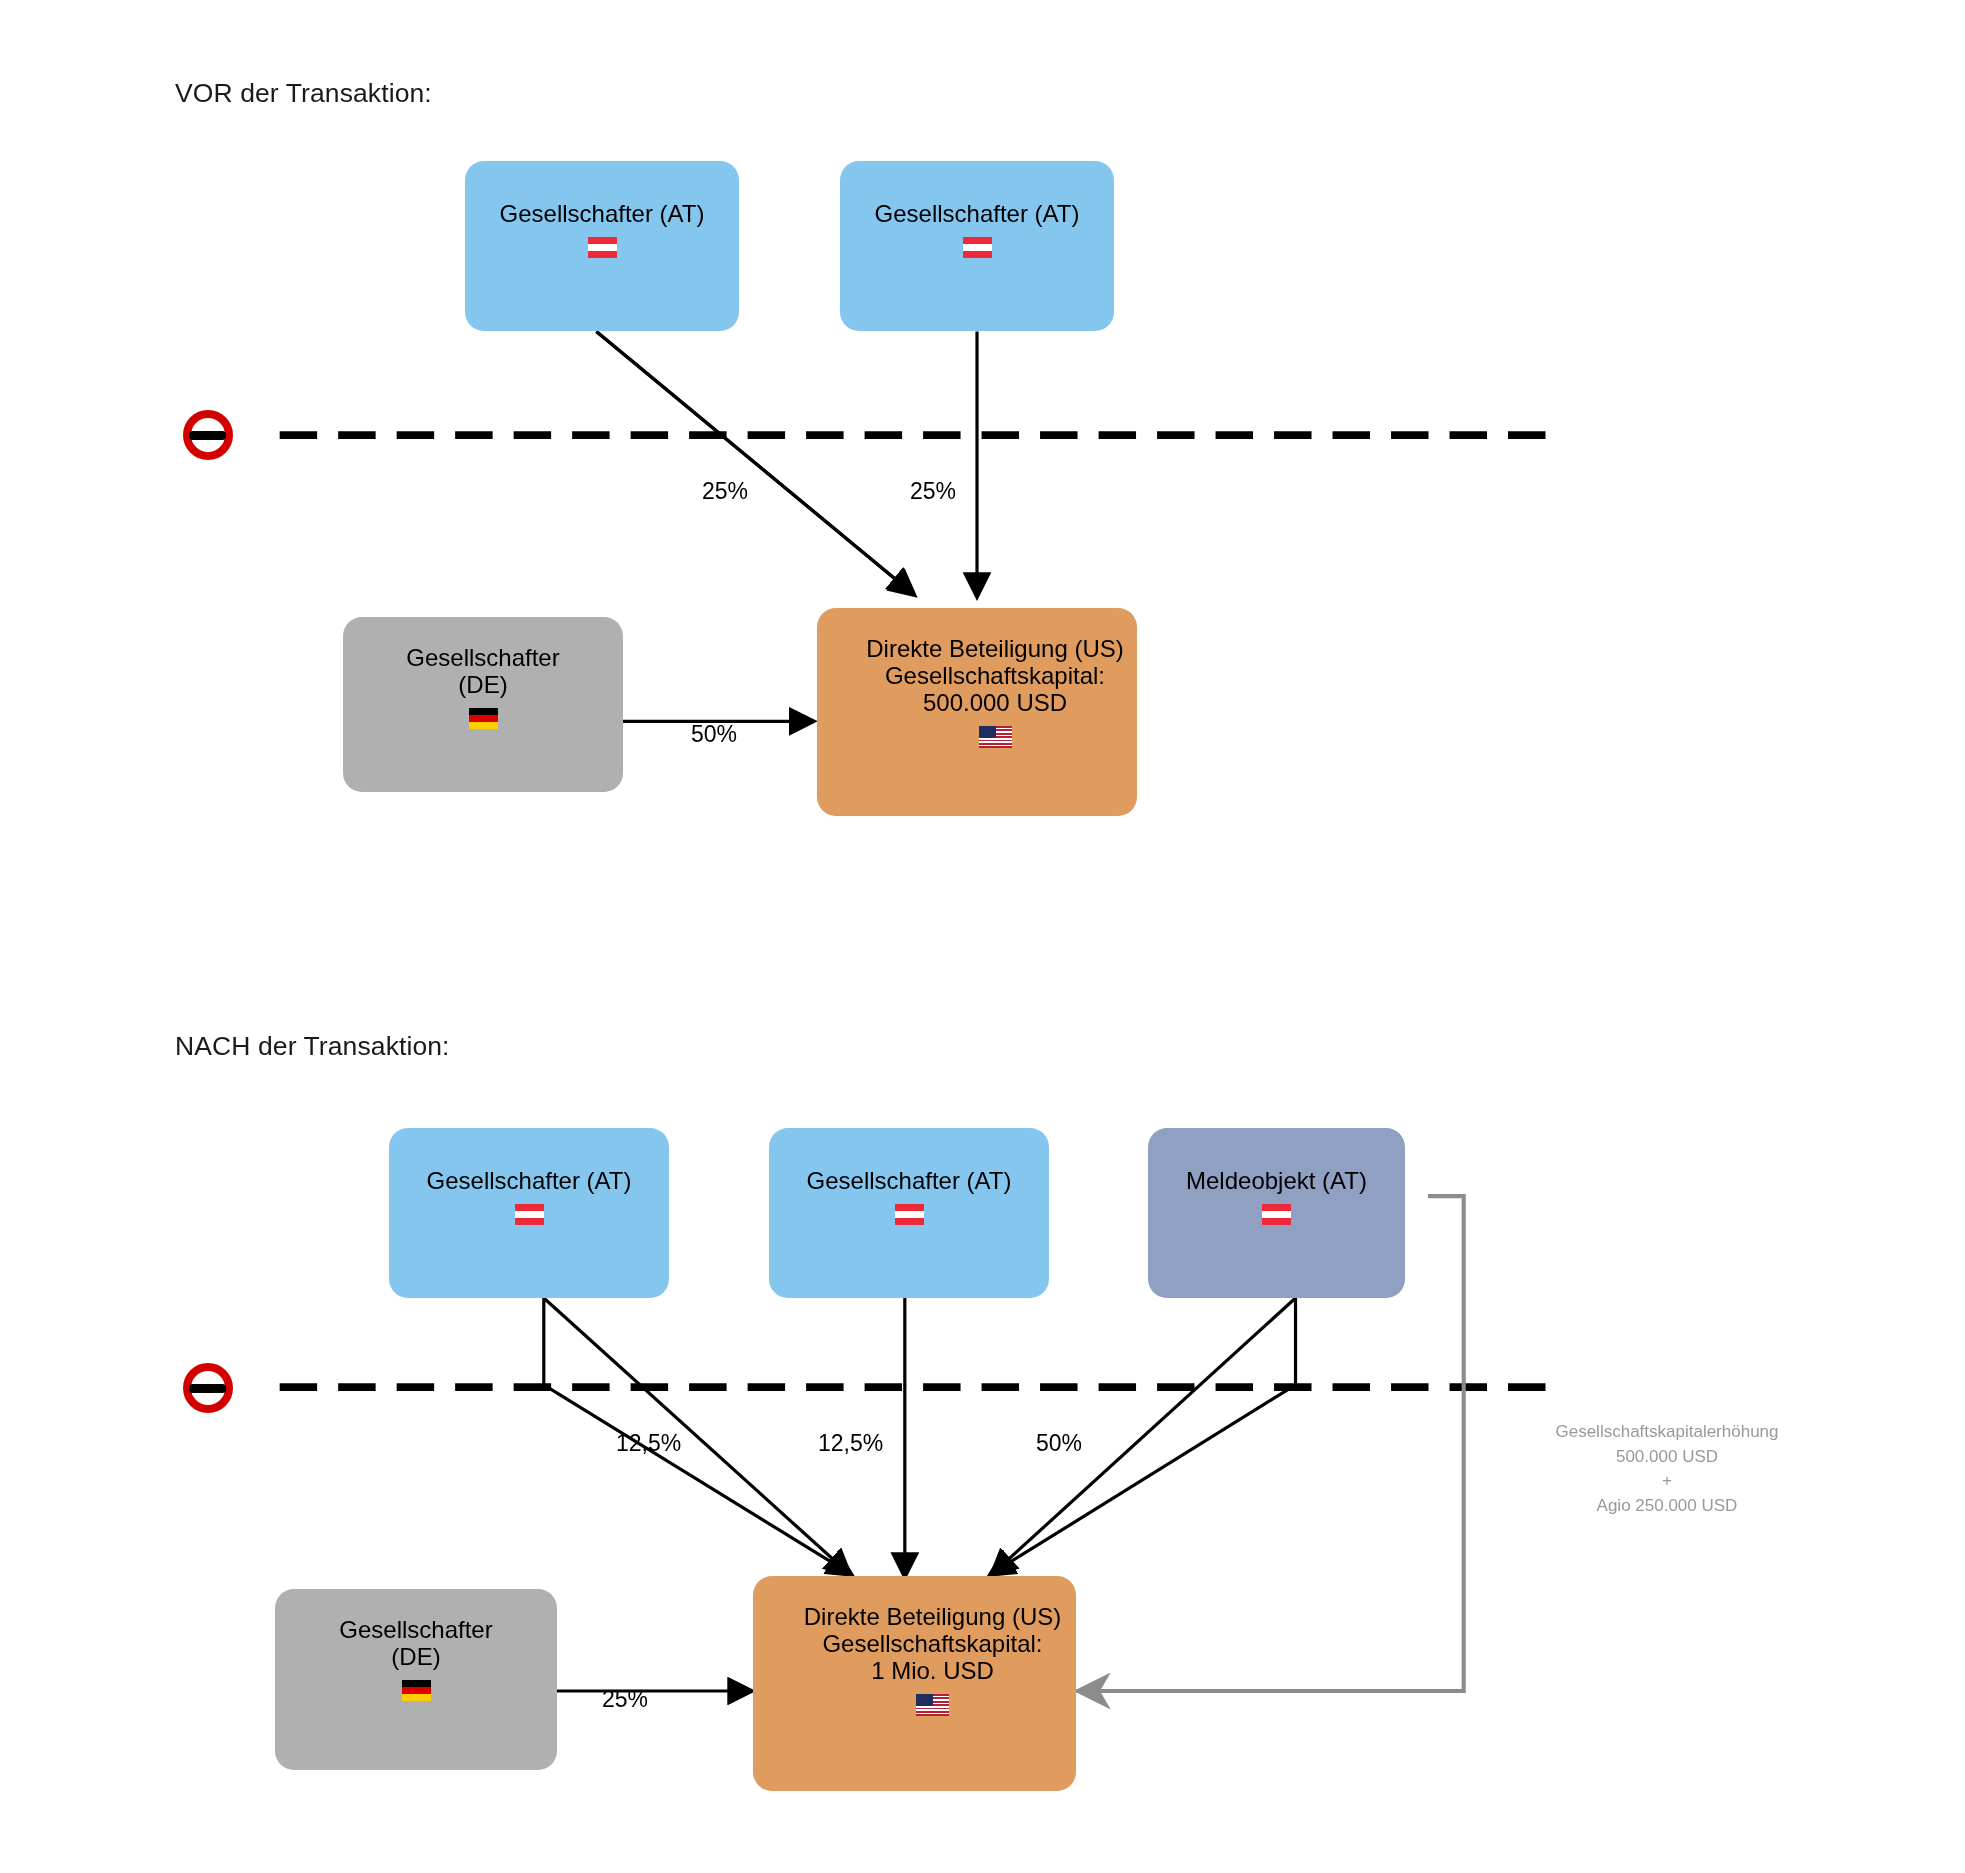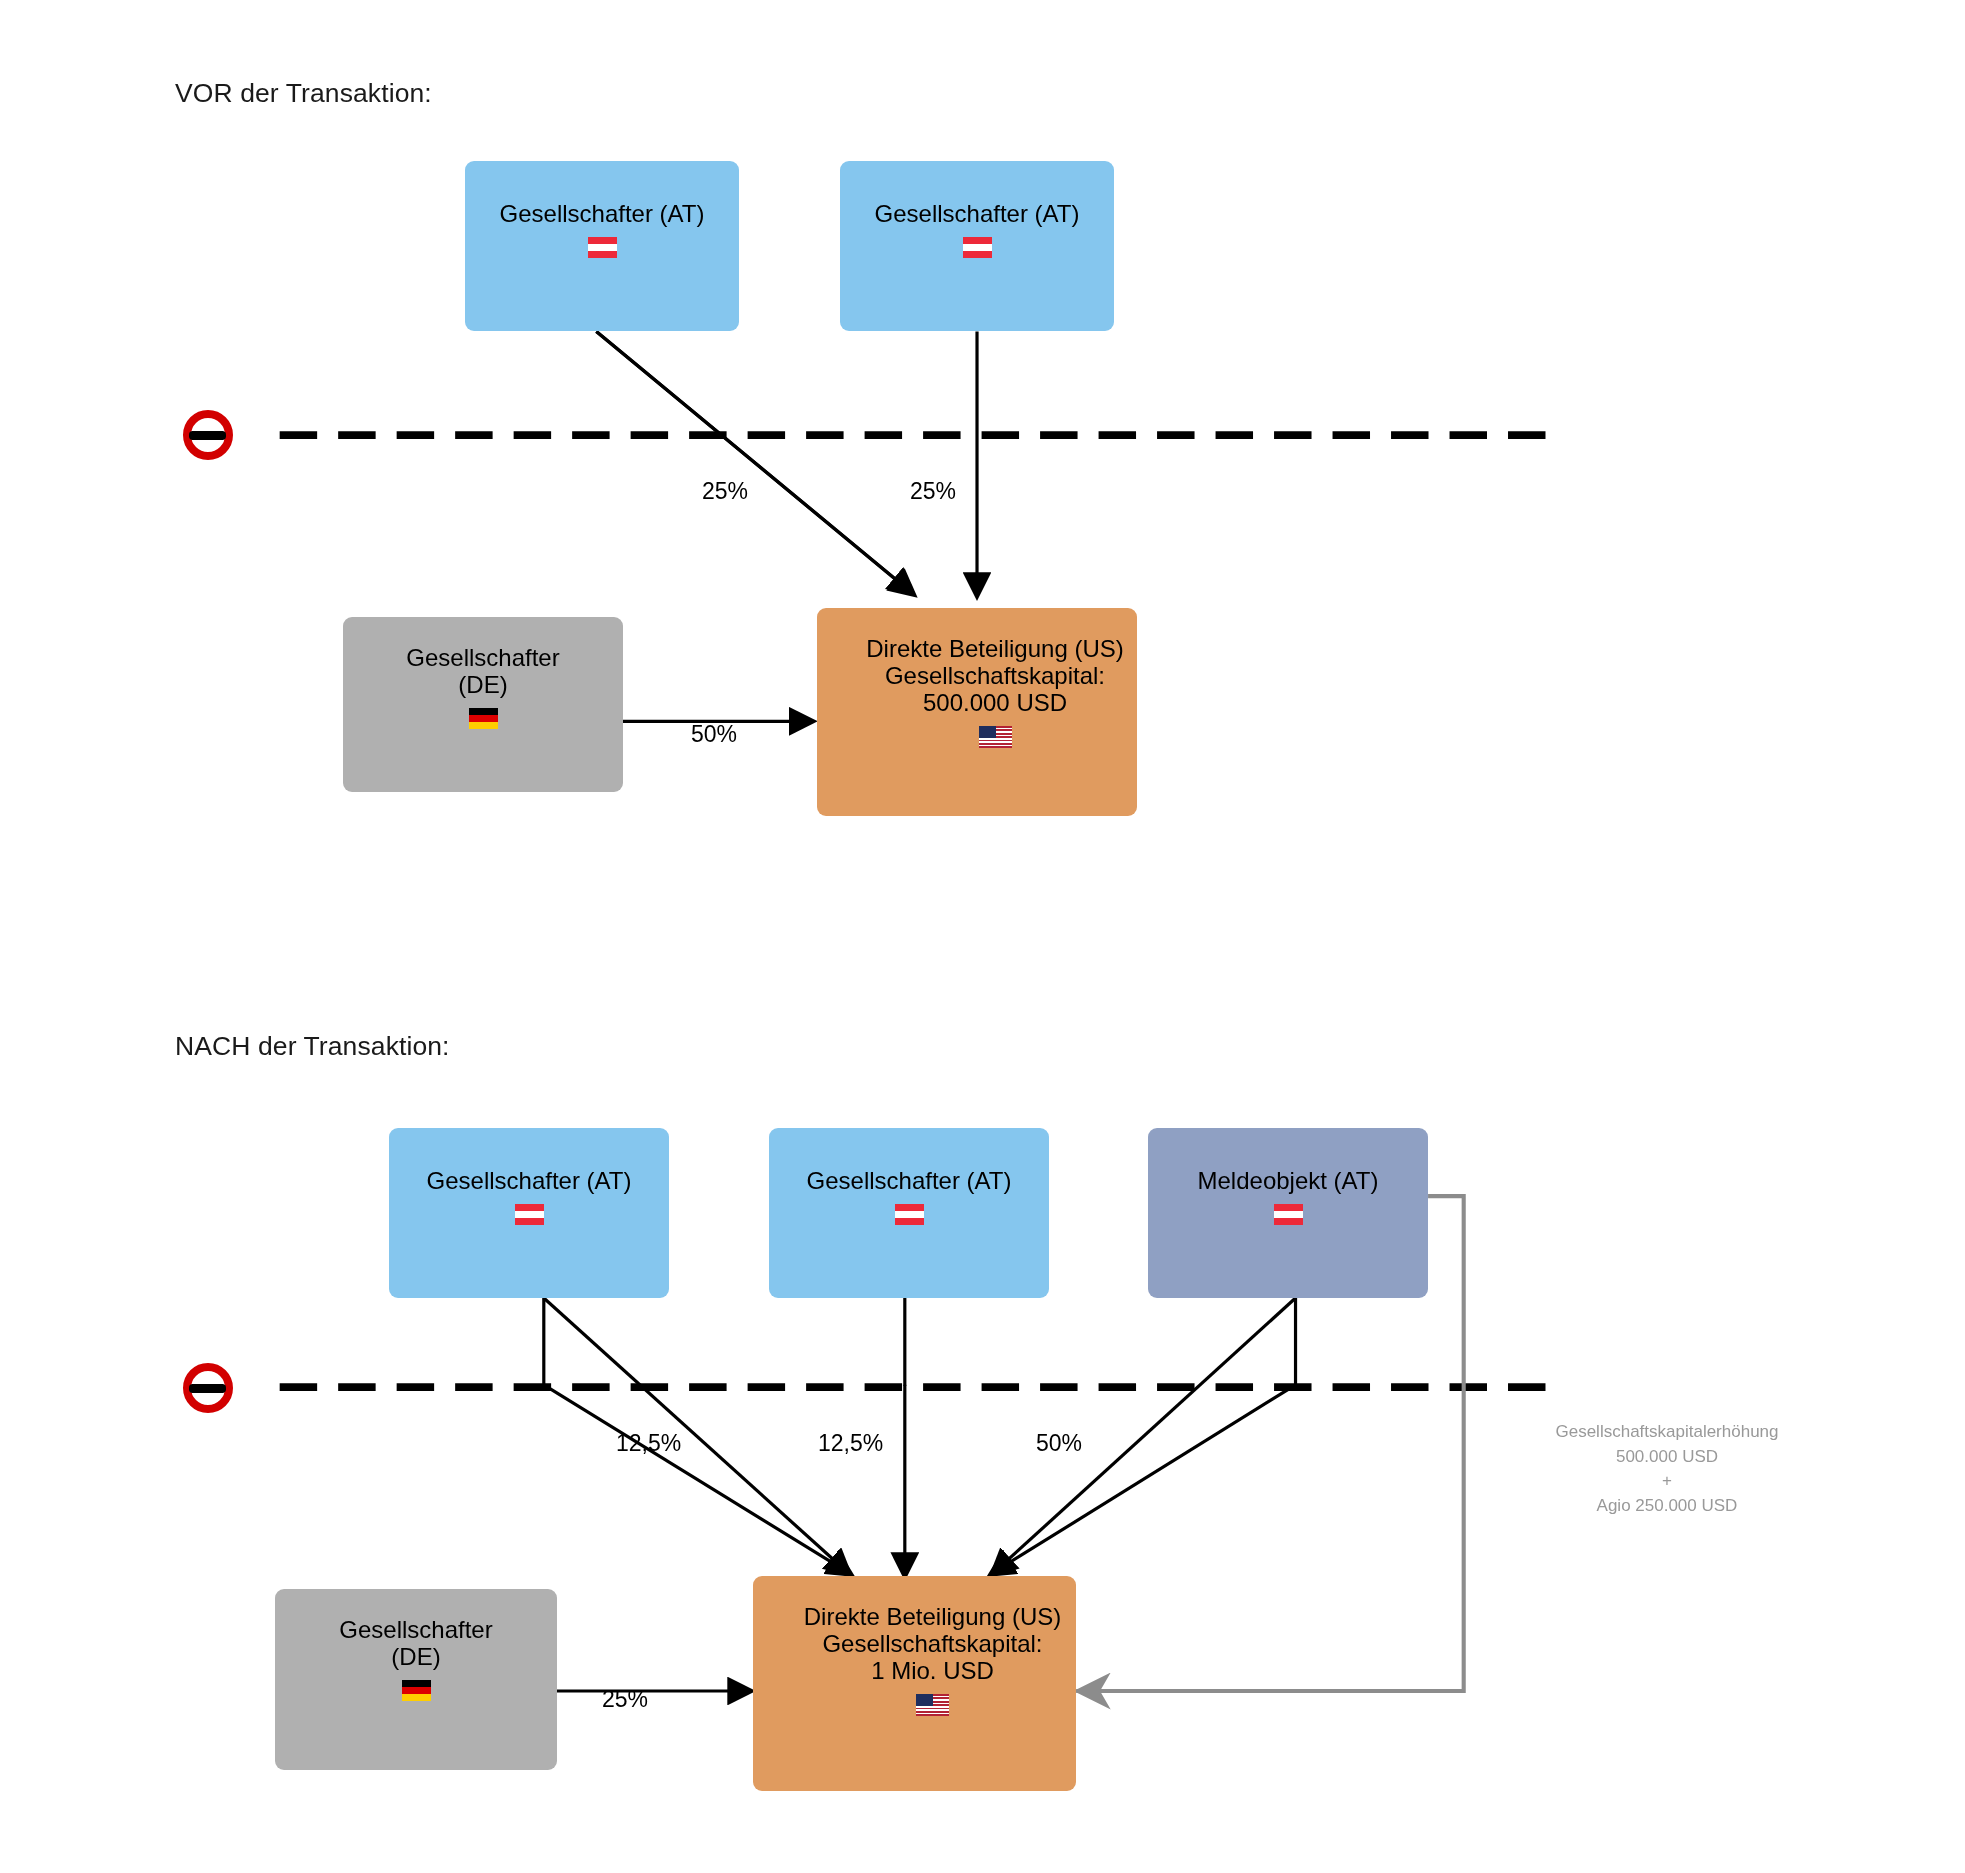--- a/index.html
+++ b/index.html
@@ -3,21 +3,21 @@
 <meta charset="utf-8">
 <style>
   html,body{margin:0;padding:0;background:#ffffff;}
   body{width:1965px;height:1874px;position:relative;overflow:hidden;
        font-family:"Liberation Sans","DejaVu Sans",sans-serif;color:#000;}
   .canvas{position:absolute;left:0;top:0;width:1965px;height:1874px;}
   svg.layer{position:absolute;left:0;top:0;width:1965px;height:1874px;pointer-events:none;}
 
   .section-title{position:absolute;font-size:26.5px;color:#1a1a1a;white-space:nowrap;letter-spacing:0.1px;margin-top:27px;}
 
-  .node{position:absolute;border-radius:9px;display:flex;flex-direction:column;
+  .node{position:absolute;border-radius:19px;display:flex;flex-direction:column;
         align-items:center;justify-content:flex-start;box-sizing:border-box;}
   .node .label{font-size:24px;line-height:1.12;text-align:center;color:#000;width:100%;}
   .node .flag{margin-top:9.1px;}
 
   .blue{background:#85C6EE;}
   .grey{background:#B0B0B0;}
   .orange{background:#E09B5F;padding-left:36px;}
   .slate{background:#8FA0C3;}
 
   
@@ -132,21 +132,21 @@
   <div class="node blue" style="left:389px;top:1128px;width:280px;height:170px;padding-top:40px;">
     <div class="label">Gesellschafter (AT)</div>
     <div class="flag flag-at"></div>
   </div>
 
   <div class="node blue" style="left:769px;top:1128px;width:280px;height:170px;padding-top:40px;">
     <div class="label">Gesellschafter (AT)</div>
     <div class="flag flag-at"></div>
   </div>
 
-  <div class="node slate" style="left:1148px;top:1128px;width:280px;height:170px;padding-top:40px;">
+  <div class="node slate" style="left:1148px;top:1128px;width:257px;height:170px;padding-top:40px;">
     <div class="label">Meldeobjekt (AT)</div>
     <div class="flag flag-at"></div>
   </div>
 
   <div class="node grey" style="left:275px;top:1589px;width:282px;height:181px;padding-top:28px;">
     <div class="label">Gesellschafter</div>
     <div class="label">(DE)</div>
     <div class="flag flag-de"></div>
   </div>
 

